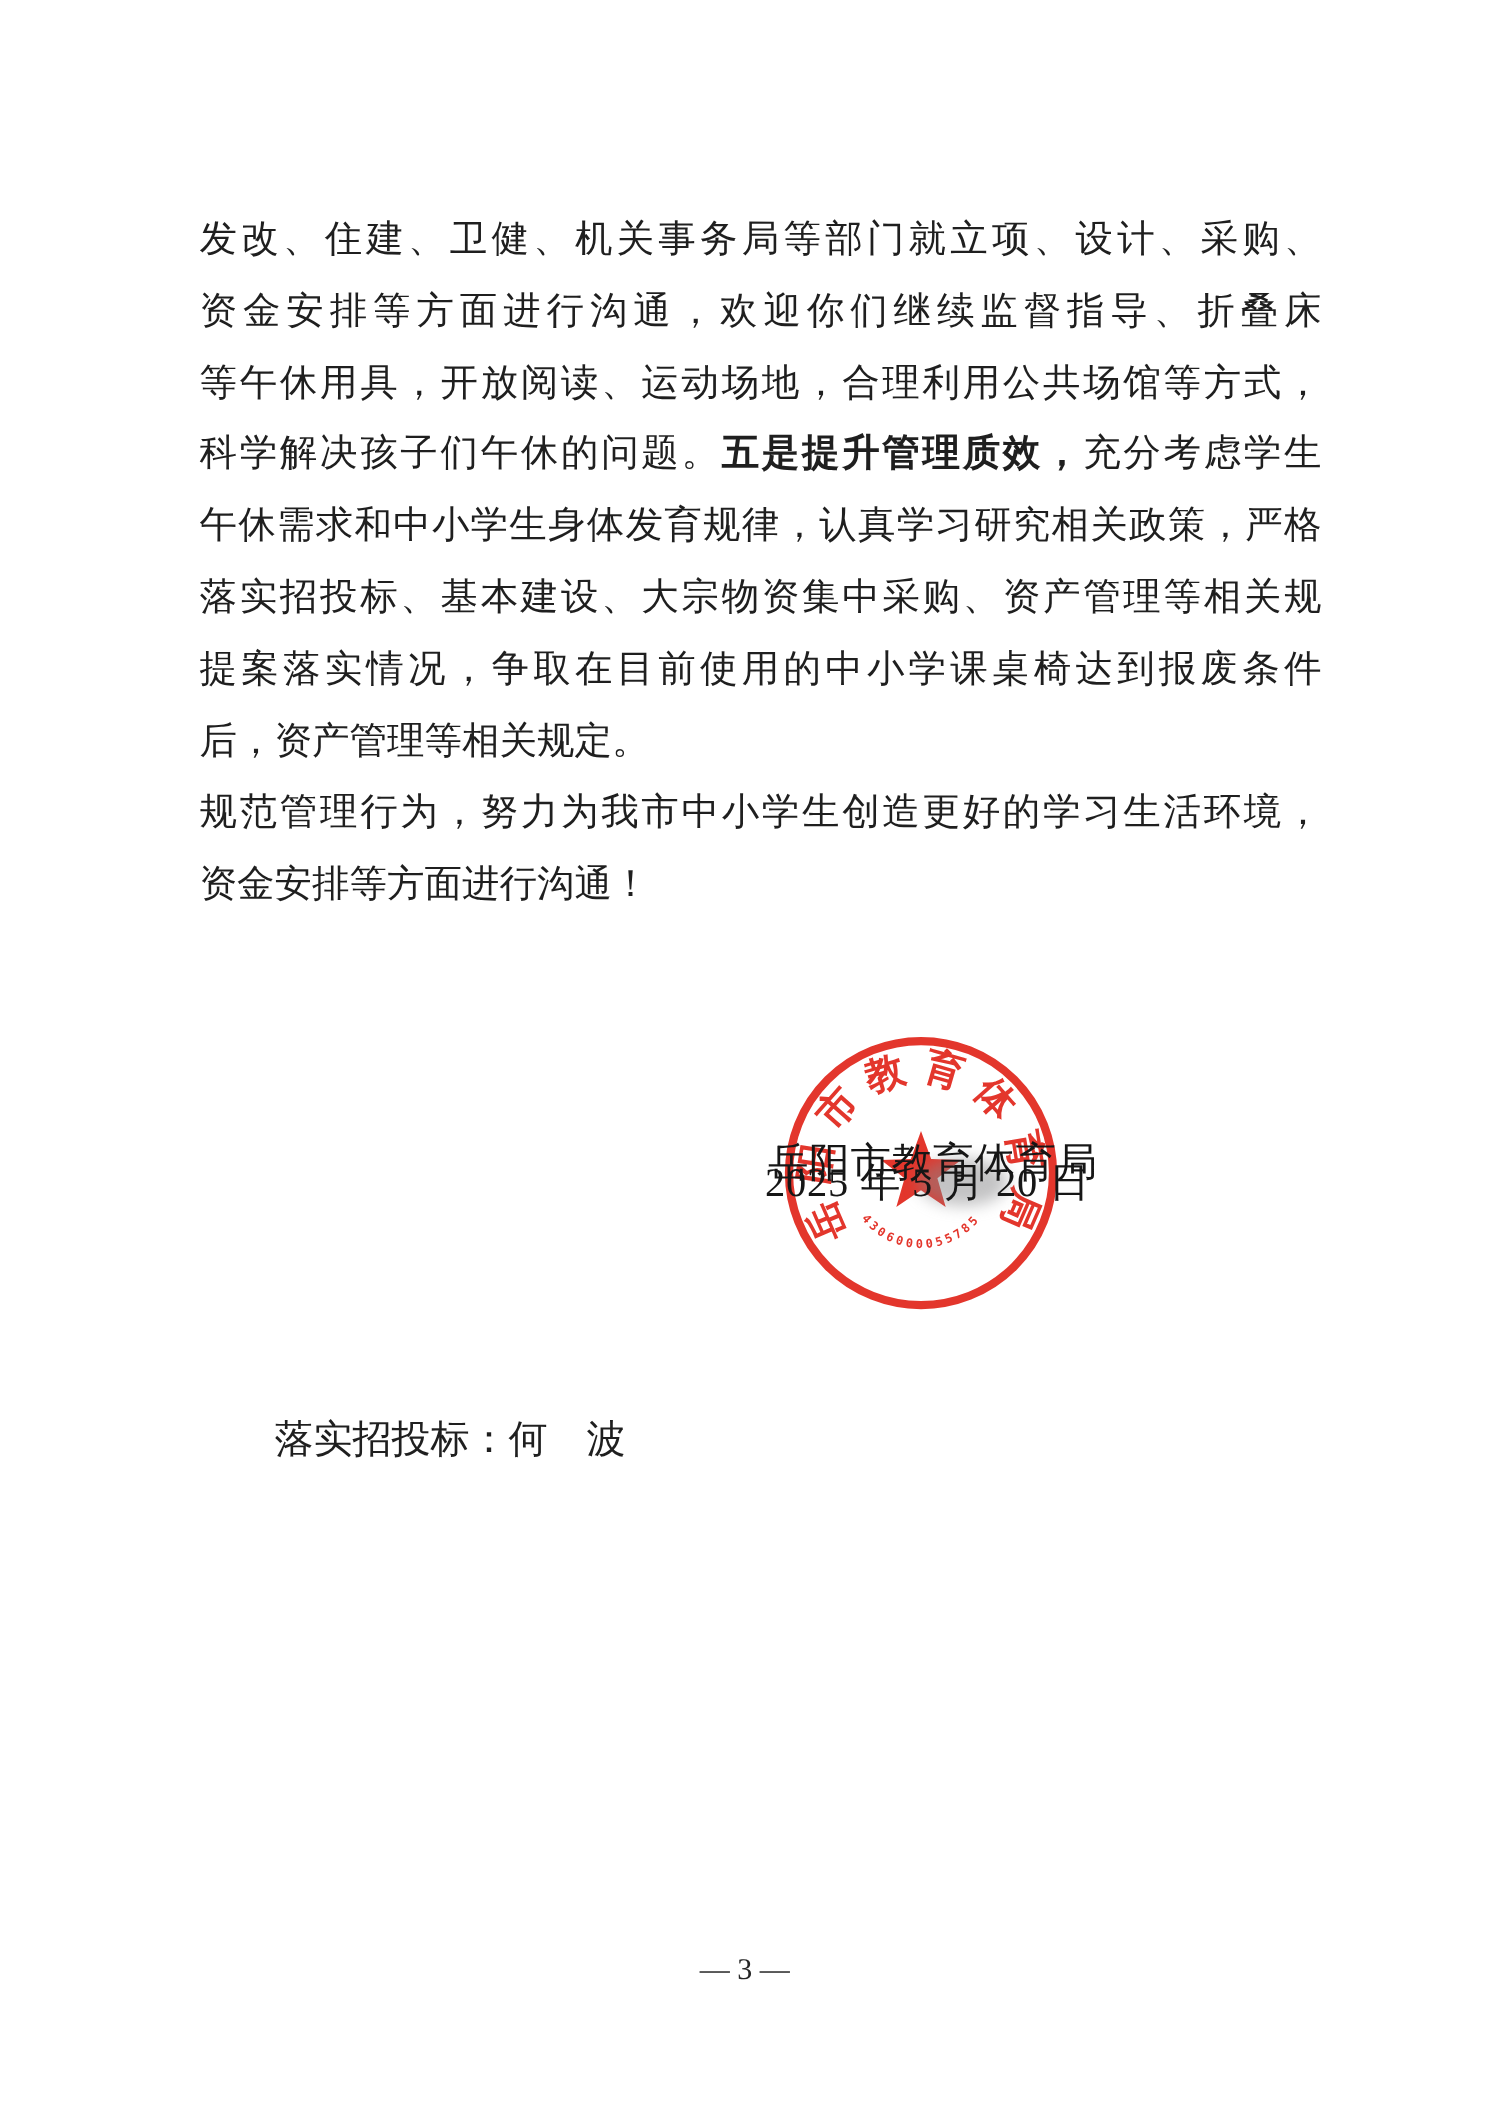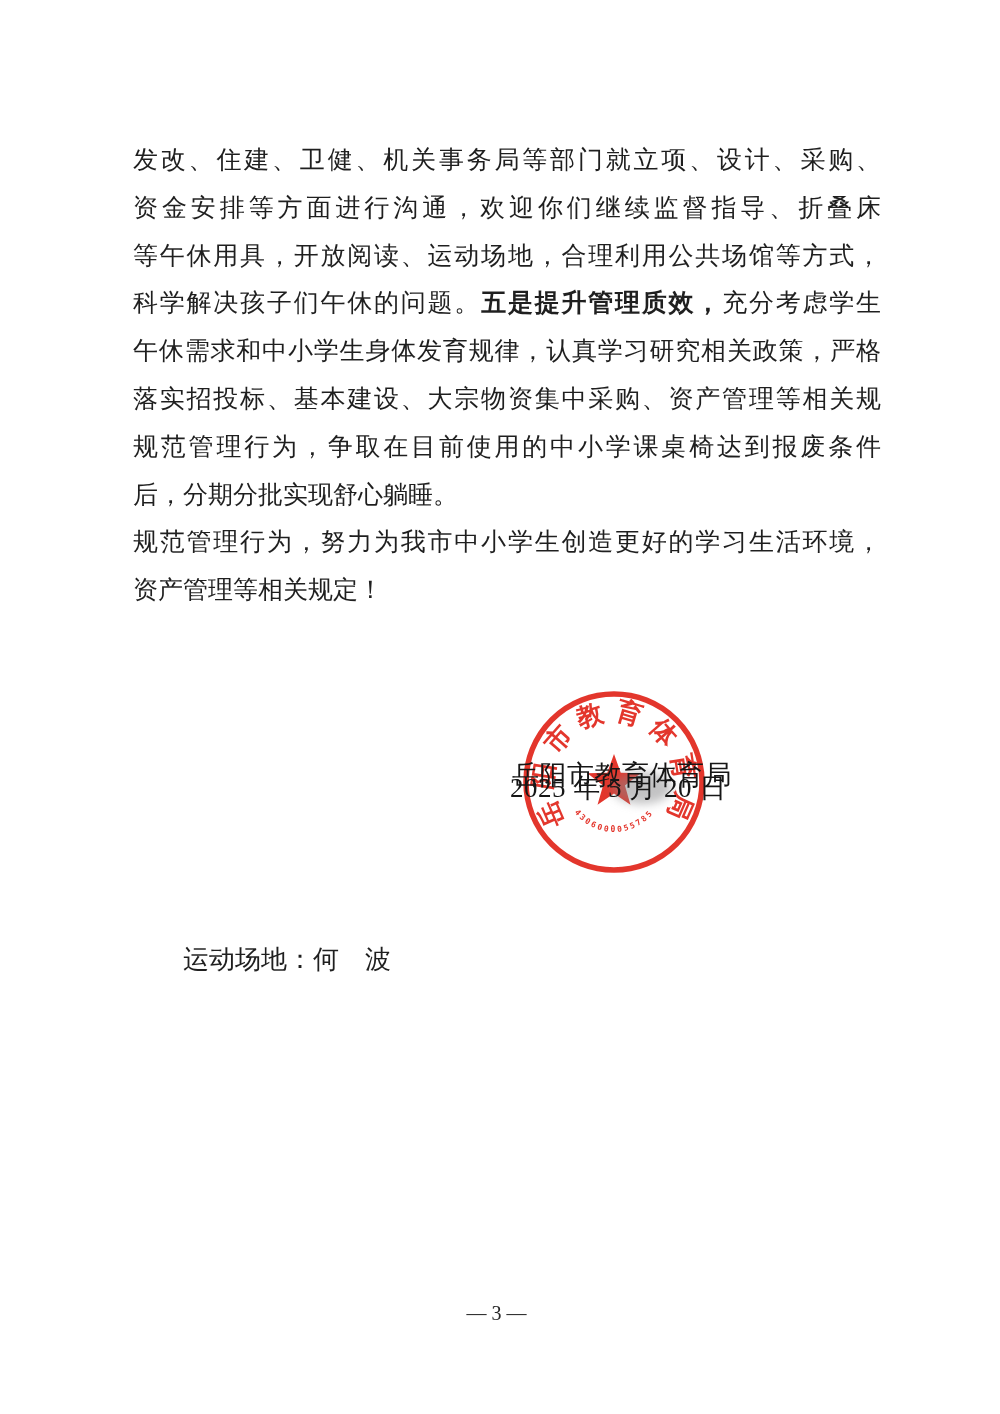--- a/index.html
+++ b/index.html
@@ -61,24 +61,24 @@
 
 <div class="page">
 
   <div class="body-text">
       <div class="line justify"><span class="seg">发改、住建、卫健、机关事务局等部门就立项、设计、采购、</span></div>
       <div class="line justify"><span class="seg">资金安排等方面进行沟通，欢迎你们继续监督指导、折叠床</span></div>
       <div class="line justify"><span class="seg">等午休用具，开放阅读、运动场地，合理利用公共场馆等方式，</span></div>
       <div class="line justify"><span class="seg">科学解决孩子们午休的问题。</span><span class="seg bold">五是提升管理质效，</span><span class="seg">充分考虑学生</span></div>
       <div class="line justify"><span class="seg">午休需求和中小学生身体发育规律，认真学习研究相关政策，严格</span></div>
       <div class="line justify"><span class="seg">落实招投标、基本建设、大宗物资集中采购、资产管理等相关规定，</span></div>
-      <div class="line justify"><span class="seg">规范管理行为，争取在目前使用的中小学课桌椅达到报废条件</span></div>
-      <div class="line"><span class="seg">后，分期分批实现舒心躺睡。</span></div>
+      <div class="line justify"><span class="seg">提案落实情况，争取在目前使用的中小学课桌椅达到报废条件</span></div>
+      <div class="line"><span class="seg">后，资产管理等相关规定。</span></div>
       <div class="line justify"><span class="seg">规范管理行为，努力为我市中小学生创造更好的学习生活环境，</span></div>
-      <div class="line"><span class="seg">资产管理等相关规定！</span></div>
+      <div class="line"><span class="seg">资金安排等方面进行沟通！</span></div>
     </div>
 
   <svg class="seal" viewBox="-94 -94 188 188" xmlns="http://www.w3.org/2000/svg">
     <defs>
       <path id="ringPath" d="M -45,43 A 62,62 0 1 1 45,43" fill="none"></path>
       <path id="serialPath" d="M -40,30 A 50,50 0 0 0 40,30" fill="none"></path>
     </defs>
     <circle cx="0" cy="0" r="88" fill="none" stroke="#e1251b" stroke-width="5.5"></circle>
     <polygon fill="#e1251b" points="0,-28 6.76,-9.30 26.63,-8.65 10.94,3.55 16.46,22.65 0,11.5 -16.46,22.65 -10.94,3.55 -26.63,-8.65 -6.76,-9.30"></polygon>
     <text fill="#e1251b" font-size="26" letter-spacing="9" font-family="Liberation Serif, DejaVu Serif, serif" font-weight="bold">
@@ -88,18 +88,18 @@
       <textPath href="#serialPath" startOffset="50%" text-anchor="middle">4306000055785</textPath>
     </text>
   </svg>
 
   <div class="smudge"></div>
 
   <div class="sig-org">岳阳市教育体育局</div>
   <div class="sig-date">2025 年 5 月 20 日</div>
 
   <div class="contacts">
-      <div class="contact-line">运动场地：何　波</div>
+      <div class="contact-line">落实招投标：何　波</div>
     </div>
 
   <div class="page-number">— 3 —</div>
 
 </div>
 
 </body></html>

